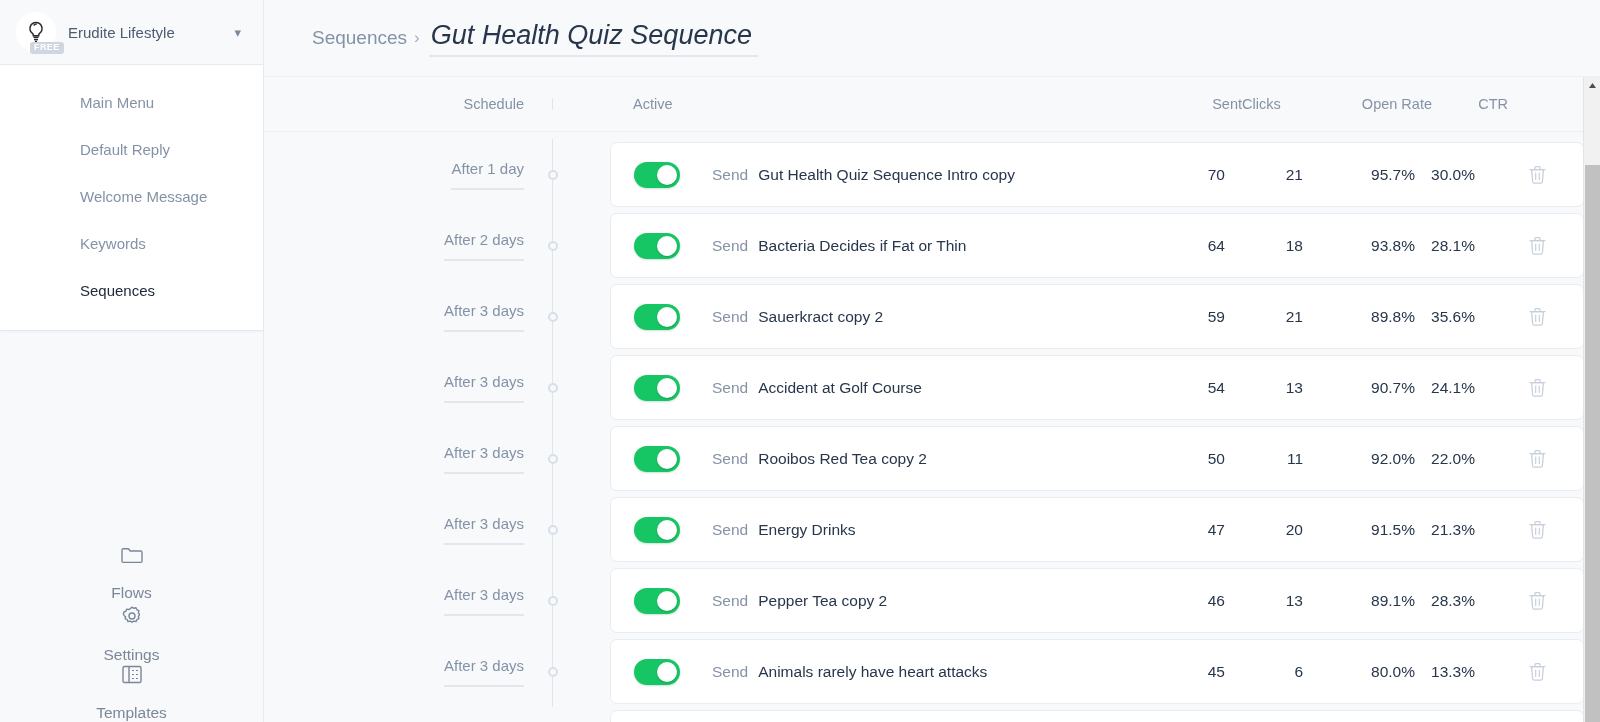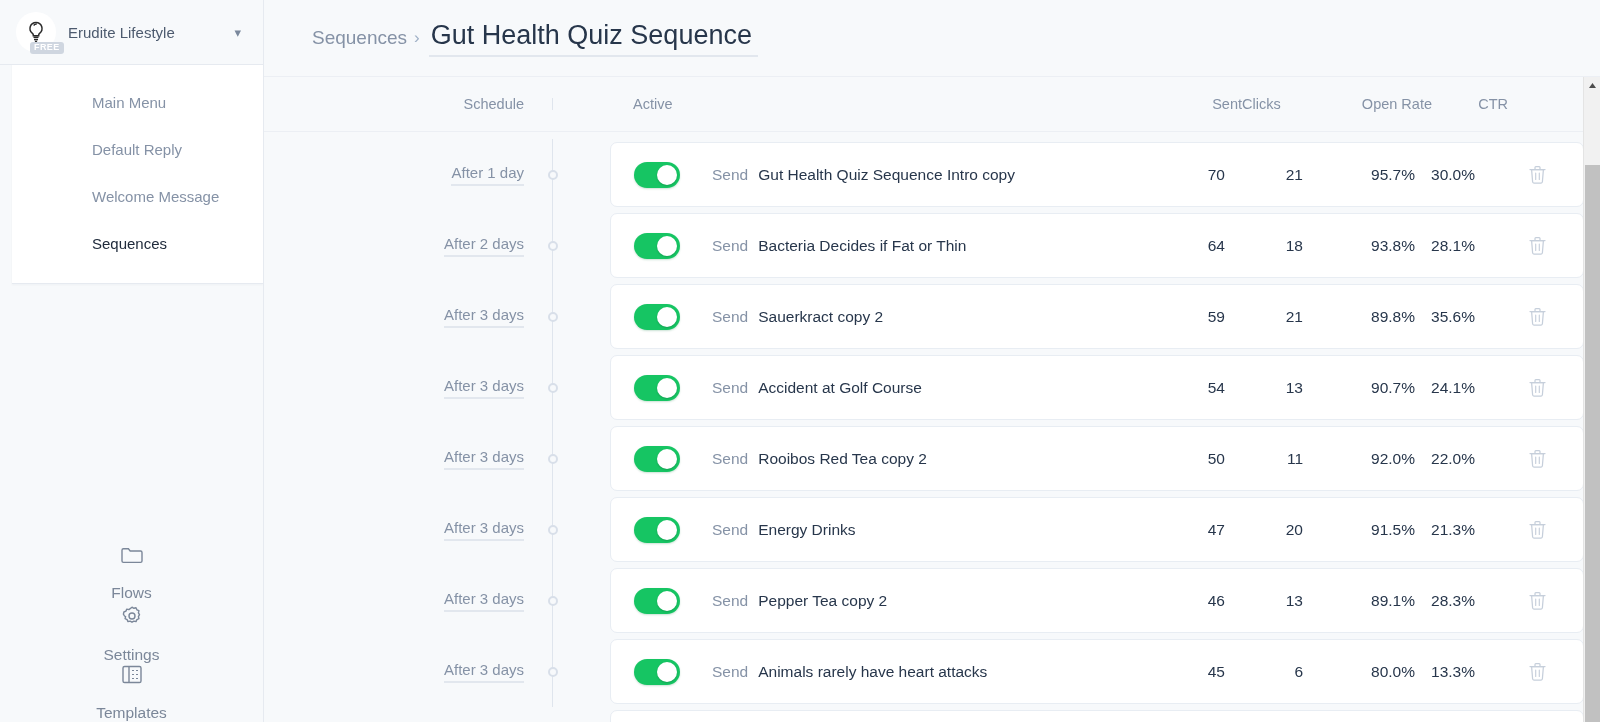--- a/index.html
+++ b/index.html
@@ -43,21 +43,21 @@
     padding: 1px 4px 2px; border-radius: 3px; line-height: 1;
   }
   .account-name { flex: 1; font-size: 15px; color: #4c5a6e; }
   .chev { color: #7a889c; font-size: 13px; }
 
   .nav-scroll {
     flex: 1; position: relative; overflow: hidden;
     background: #f7f9fb;
   }
   .nav-panel {
-    position: absolute; left: 12px; right: 0; top: -30px;
+    position: absolute; left: 0; right: 0; top: -30px;
     background: #ffffff;
     border-bottom: 1px solid #e6eaf0;
     padding-bottom: 16px;
     box-shadow: 0 1px 2px rgba(20,40,80,.04);
   }
   .nav-group-head {
     display: flex; align-items: center; gap: 16px;
     height: 44px; padding: 0 22px; color: #22c55e; font-size: 16px;
   }
   .nav-sub {
@@ -94,21 +94,21 @@
   }
   .header {
     height: 77px; flex: 0 0 77px; display: flex; align-items: center;
     padding: 0 0 0 48px; background: #f7f9fb;
     border-bottom: 1px solid #eceff4;
   }
   .crumb { font-size: 19px; color: #8592a6; cursor: pointer; }
   .crumb-sep { font-size: 17px; color: #9fb0c6; margin: 0 9px 0 7px; }
   .page-title {
     font-size: 27px; color: #27364b; padding: 1px 6px 4px 2px;
-    border-bottom: 2px solid #e2e7ee; cursor: text; min-width: 120px;
+    border-bottom: 2px solid #e2e7ee; cursor: text; min-width: 120px; font-style: italic;
   }
 
   
   .table-wrap { flex: 1; position: relative; overflow: hidden; }
   .thead {
     display: flex; align-items: center; height: 55px;
     font-size: 14.5px; color: #8592a6;
     border-bottom: 1px solid #eceff4;
   }
   .col-sched { width: 288px; flex: 0 0 288px; text-align: right; padding-right: 28px; }
@@ -126,21 +126,21 @@
   .col-trash { width: 92px; flex: 0 0 92px; }
 
   .rows { position: relative; padding-top: 7px; }
   .row { display: flex; align-items: stretch; height: 71px; }
   .row-sched {
     width: 288px; flex: 0 0 288px; display: flex; align-items: center;
     justify-content: flex-end; padding-right: 28px;
   }
   .sched-pill {
     font-size: 15px; color: #8592a6;
-    border-bottom: 2px solid #e2e7ee; padding-bottom: 3px; cursor: pointer;
+    border-bottom: 2px solid #e2e7ee; padding-bottom: 11px; cursor: pointer;
   }
   .row-tl { width: 40px; flex: 0 0 40px; position: relative; }
   .row-tl .vline {
     position: absolute; left: 0; top: 0; bottom: 0; width: 1px; background: #dfe5ed;
   }
   .row-tl .dot {
     position: absolute; left: -4.5px; top: 50%; margin-top: -5px;
     width: 10px; height: 10px; border-radius: 50%;
     background: #f7f9fb; border: 2px solid #d8dfe9; cursor: pointer;
   }
@@ -224,20 +224,23 @@
         </div>
 
         <div class="nav-sub">
           <span>Main Menu</span>
         </div>
         <div class="nav-sub">
           <span>Default Reply</span>
         </div>
         <div class="nav-sub">
           <span>Welcome Message</span>
+        </div>
+        <div class="nav-sub">
+          <span>Keywords</span>
         </div>
         <div class="nav-sub active">
           <span>Sequences</span>
         </div>
       </div>
     </div>
 
     <div class="nav-bottom">
       <div class="nav-item">
         <span class="ic">

